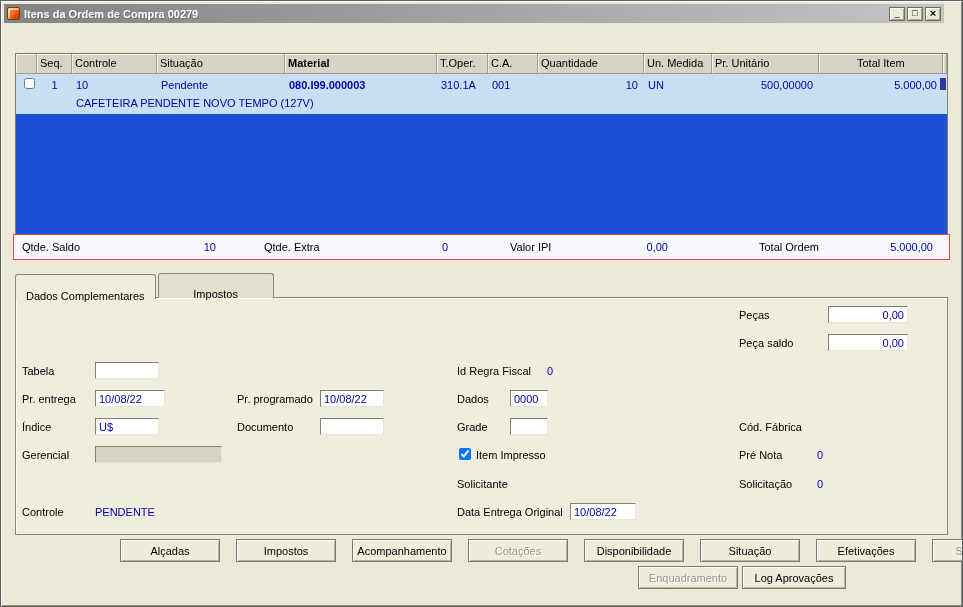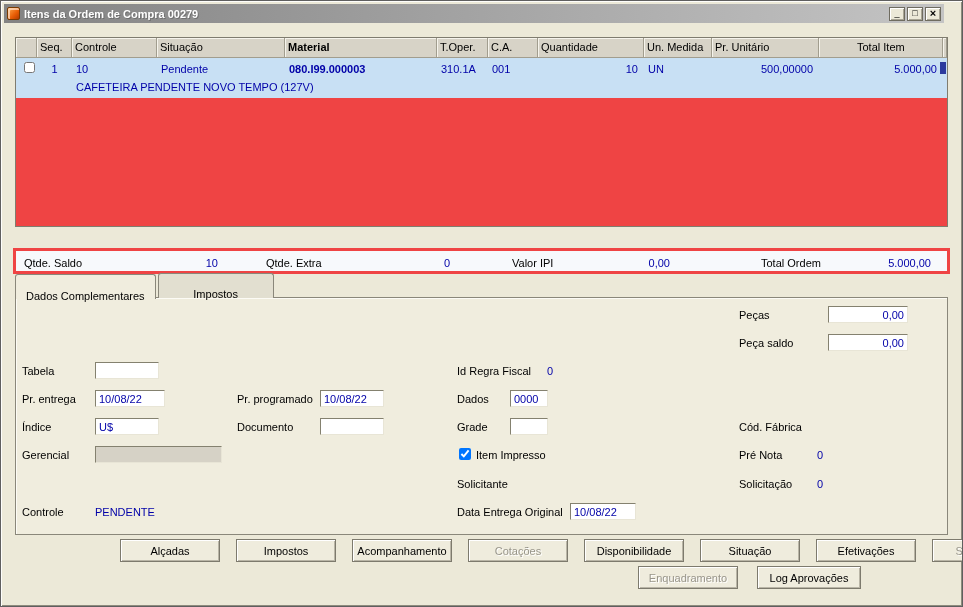--- a/index.html
+++ b/index.html
@@ -33,22 +33,22 @@
     border:1px solid #6f6c60;
     box-shadow: inset 1px 1px 0 #ffffff, inset -1px -1px 0 #a9a595;
     font-family:"Liberation Sans",sans-serif; font-size:9px; line-height:11px;
     text-align:center; color:#000; padding:0; cursor:default;
   }
   .winbtn .glyph { display:block; font-size:9px; line-height:11px; }
   .winbtn.close-btn .glyph { font-size:11px; line-height:11px; font-weight:bold; }
 
   
   .grid {
-    position:absolute; left:14px; top:36px; width:933px; height:190px;
-    background:#ef4444; border:1px solid #7f7c6f;
+    position:absolute; left:14px; top:52px; width:933px; height:190px;
+    background:#1d4ed8; border:1px solid #7f7c6f;
   }
   .grid-header { display:flex; height:20px; }
   .gh {
     background:#D7D3C7;
     border-right:1px solid #a19d8e; border-bottom:1px solid #a19d8e;
     box-shadow: inset 1px 1px 0 #f6f4ec;
     font-size:11px; line-height:19px; padding-left:3px; color:#000;
     overflow:hidden; white-space:nowrap;
   }
   .c0{width:21px;} .c1{width:35px;} .c2{width:85px;} .c3{width:128px;}
@@ -58,22 +58,22 @@
   .row-line1 { display:flex; height:21px; align-items:center; color:#0000A8; font-size:11px; }
   .gc { padding-left:4px; white-space:nowrap; overflow:hidden; }
   .gc.center { text-align:center; padding-left:0; }
   .gc.right { text-align:right; padding-right:6px; padding-left:0; }
   .row-line2 { height:17px; line-height:16px; padding-left:60px; color:#0000A8; font-size:11px; white-space:nowrap; }
   .row-checkbox { width:11px; height:11px; margin-left:4px; }
   .selection-marker { position:absolute; right:1px; top:24px; width:6px; height:12px; background:#2b3a9e; }
 
   
   .summary {
-    position:absolute; left:12px; top:247px; width:937px; height:26px;
-    background:#F7F9FC; border:3px solid #ef4444;
+    position:absolute; left:12px; top:233px; width:937px; height:26px;
+    background:#F7F9FC; border:1px solid #ef4444;
   }
   .summary span { position:absolute; top:6px; font-size:11px; white-space:nowrap; }
   .sum-label { color:#000; }
   .sum-value { color:#0000A8; text-align:right; }
 
   
   .tabstrip { position:absolute; left:14px; top:278px; width:933px; height:19px; display:flex; align-items:flex-end; z-index:2; }
   .tab {
     height:17px; line-height:16px; text-align:center;
     background:#E2DFD0; border:1px solid #8a877a; border-bottom:none;
@@ -95,21 +95,21 @@
     border:1px solid; border-color:#84816f #e8e5d6 #e8e5d6 #84816f;
     background:#fff; color:#0000A8;
     font-family:"Liberation Sans",sans-serif; font-size:11px; padding:0 3px;
   }
   .tin.right { text-align:right; }
   .tin.disabled-input { background:#D6D2C6; }
   .chk { position:absolute; width:12px; height:12px; }
 
   
   .btn-row1 { position:absolute; left:119px; top:538px; display:flex; gap:16px; }
-  .btn-row2 { position:absolute; left:637px; top:565px; display:flex; gap:19px; }
+  .btn-row2 { position:absolute; left:637px; top:565px; display:flex; gap:4px; }
   .btn {
     width:100px; height:23px;
     background:#EFECDD; border:1px solid #7d7a6d;
     box-shadow: inset 1px 1px 0 #ffffff, inset -1px -1px 0 #b9b5a6;
     font-family:"Liberation Sans",sans-serif; font-size:11px; color:#000;
     text-align:center; cursor:default; white-space:nowrap; overflow:hidden; padding:0 2px;
   }
   .btn.wide { width:104px; }
   .btn.disabled { color:#98958a; text-shadow:1px 1px 0 #ffffff; }
 </style>

